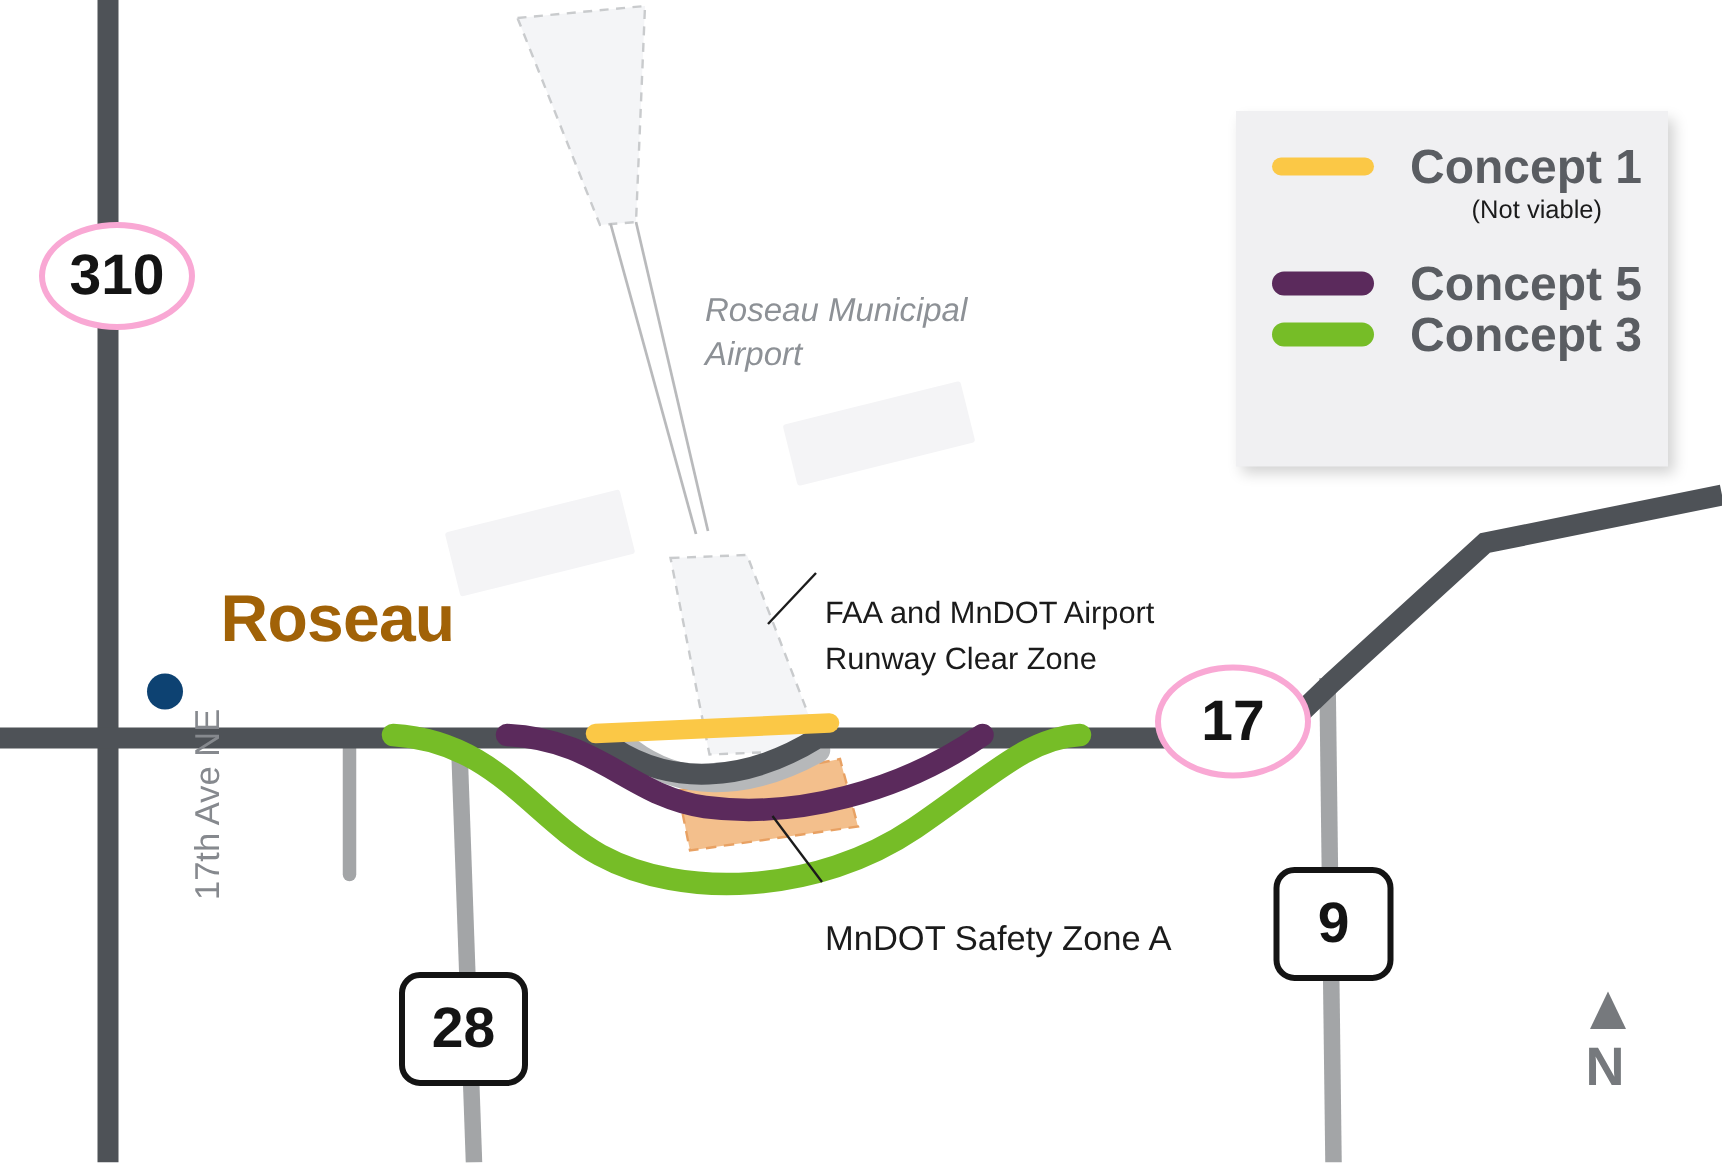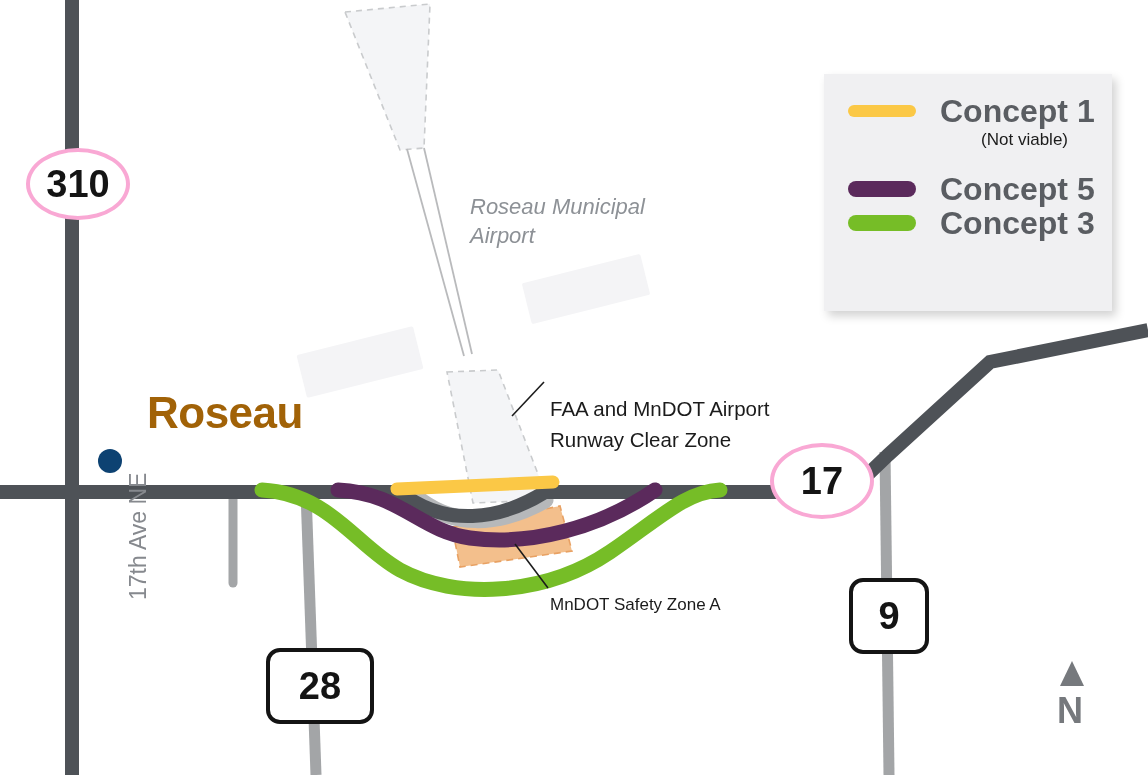--- a/index.html
+++ b/index.html
@@ -52,43 +52,43 @@
   .airport-name{
     left:470px;top:192px;
     font-size:22px;font-style:italic;color:#8d9196;
     line-height:29px;
   }
   .clearzone-lbl{
     left:550px;top:364px;
     font-size:20.5px;color:#1b1b1b;line-height:31px;margin-top:29px;
   }
   .safetyzone-lbl{
-    left:550px;top:589px;
-    font-size:17px;color:#1b1b1b;line-height:31px;
+    left:550px;top:610px;
+    font-size:23px;color:#1b1b1b;line-height:31px;
   }
   .ave-lbl{
     left:125px;top:600px;
     font-size:23px;color:#86898e;
     transform:rotate(-90deg);transform-origin:left top;
     white-space:nowrap;
   }
   .north-n{
     left:1057px;top:690px;
     font-size:36px;font-weight:bold;color:#76797d;
   }
 
   
   .shield{position:absolute;display:flex;align-items:center;justify-content:center;
           background:#ffffff;color:#141414;font-weight:bold;box-sizing:border-box;}
   .shield.oval{border:4px solid #f9a8d4;border-radius:50%;}
   .shield.square{border:4px solid #141414;border-radius:14px;}
 
   #shield-310{left:26px;top:148px;width:104px;height:72px;font-size:38px;}
   #shield-11{left:770px;top:443px;width:104px;height:76px;font-size:38px;}
-  #shield-28{left:266px;top:648px;width:108px;height:76px;font-size:38px;}
+  #shield-28{left:266px;top:648px;width:86px;height:76px;font-size:38px;}
   #shield-9{left:849px;top:578px;width:80px;height:76px;font-size:38px;}
 </style>
 </head>
 <body>
 
 <div id="map-root">
 
   <svg id="map-svg" viewBox="0 0 1148 775">
 
     <g>

